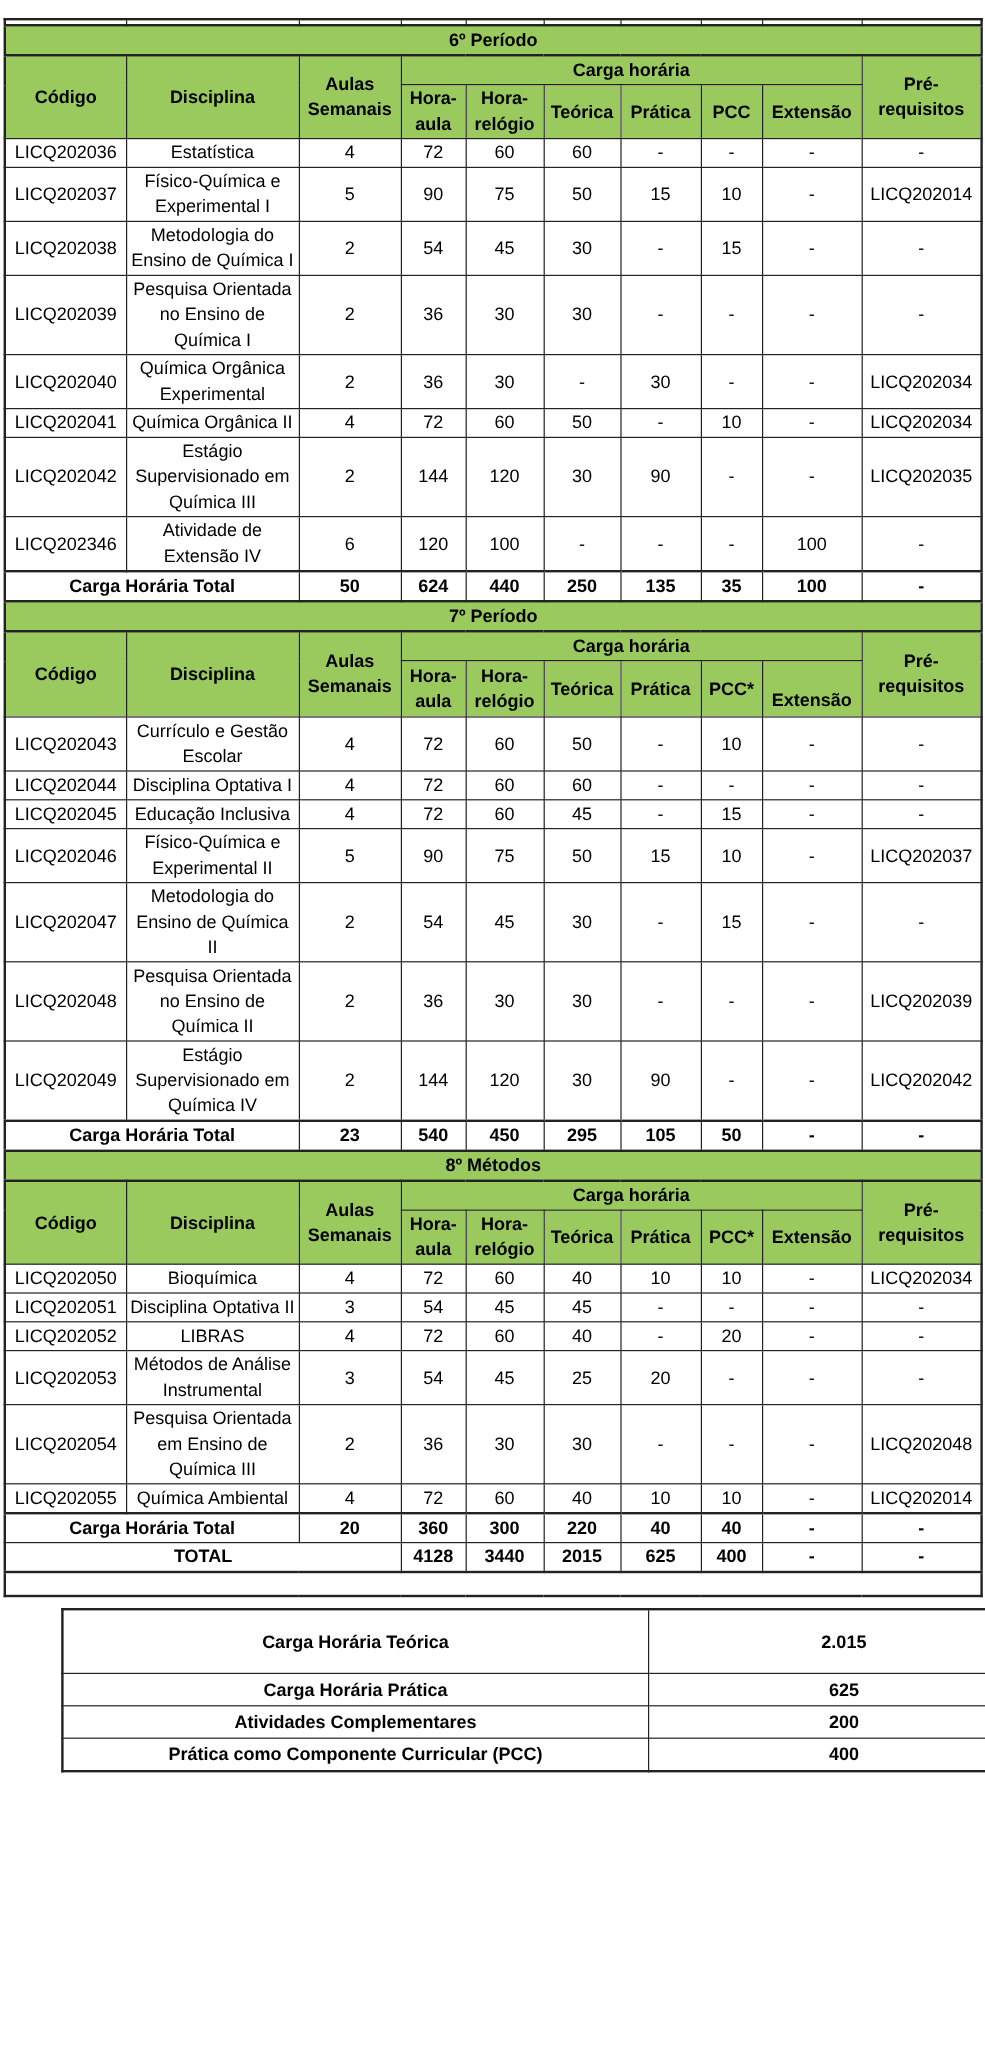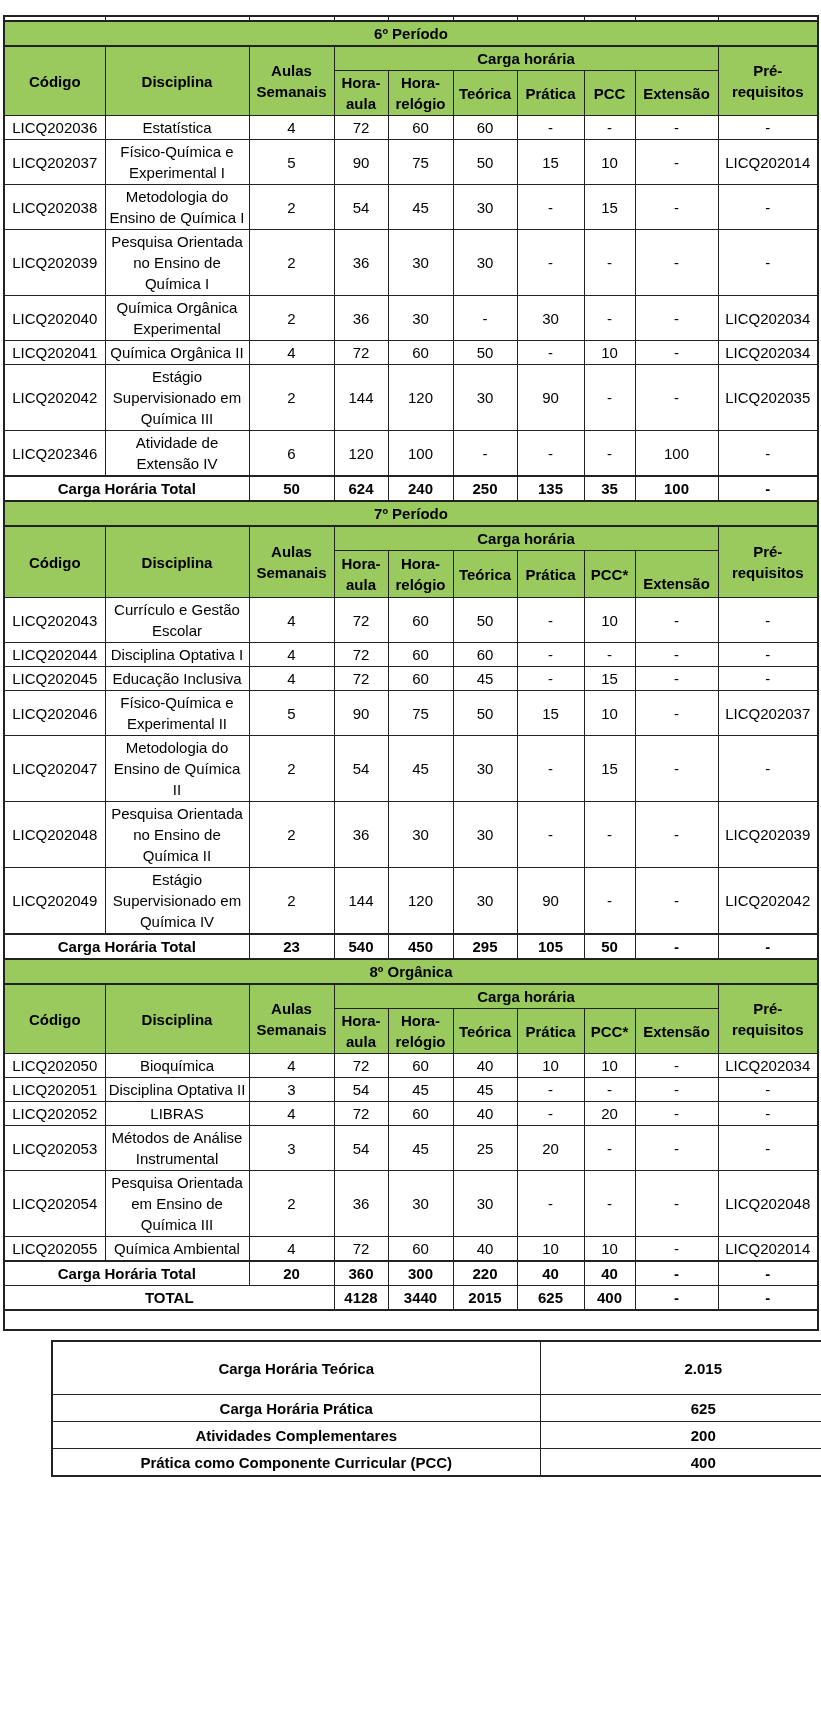--- a/index.html
+++ b/index.html
@@ -170,21 +170,21 @@
           <td>-</td>
           <td>-</td>
           <td>-</td>
           <td>100</td>
           <td>-</td>
         </tr>
         <tr class="period-total">
           <td colspan="2">Carga Horária Total</td>
           <td>50</td>
           <td>624</td>
-          <td>240</td>
+          <td>440</td>
           <td>250</td>
           <td>135</td>
           <td>35</td>
           <td>100</td>
           <td>-</td>
         </tr>
         <tr class="period-title">
           <td colspan="10">7º Período</td>
         </tr>
         <tr class="header-top">
@@ -291,21 +291,21 @@
           <td>23</td>
           <td>540</td>
           <td>450</td>
           <td>295</td>
           <td>105</td>
           <td>50</td>
           <td>-</td>
           <td>-</td>
         </tr>
         <tr class="period-title">
-          <td colspan="10">8º Orgânica</td>
+          <td colspan="10">8º Métodos</td>
         </tr>
         <tr class="header-top">
           <th rowspan="2">Código</th>
           <th rowspan="2">Disciplina</th>
           <th rowspan="2">Aulas Semanais</th>
           <th colspan="6">Carga horária</th>
           <th rowspan="2">Pré-requisitos</th>
         </tr>
         <tr class="header-sub">
           <th>Hora-aula</th>

